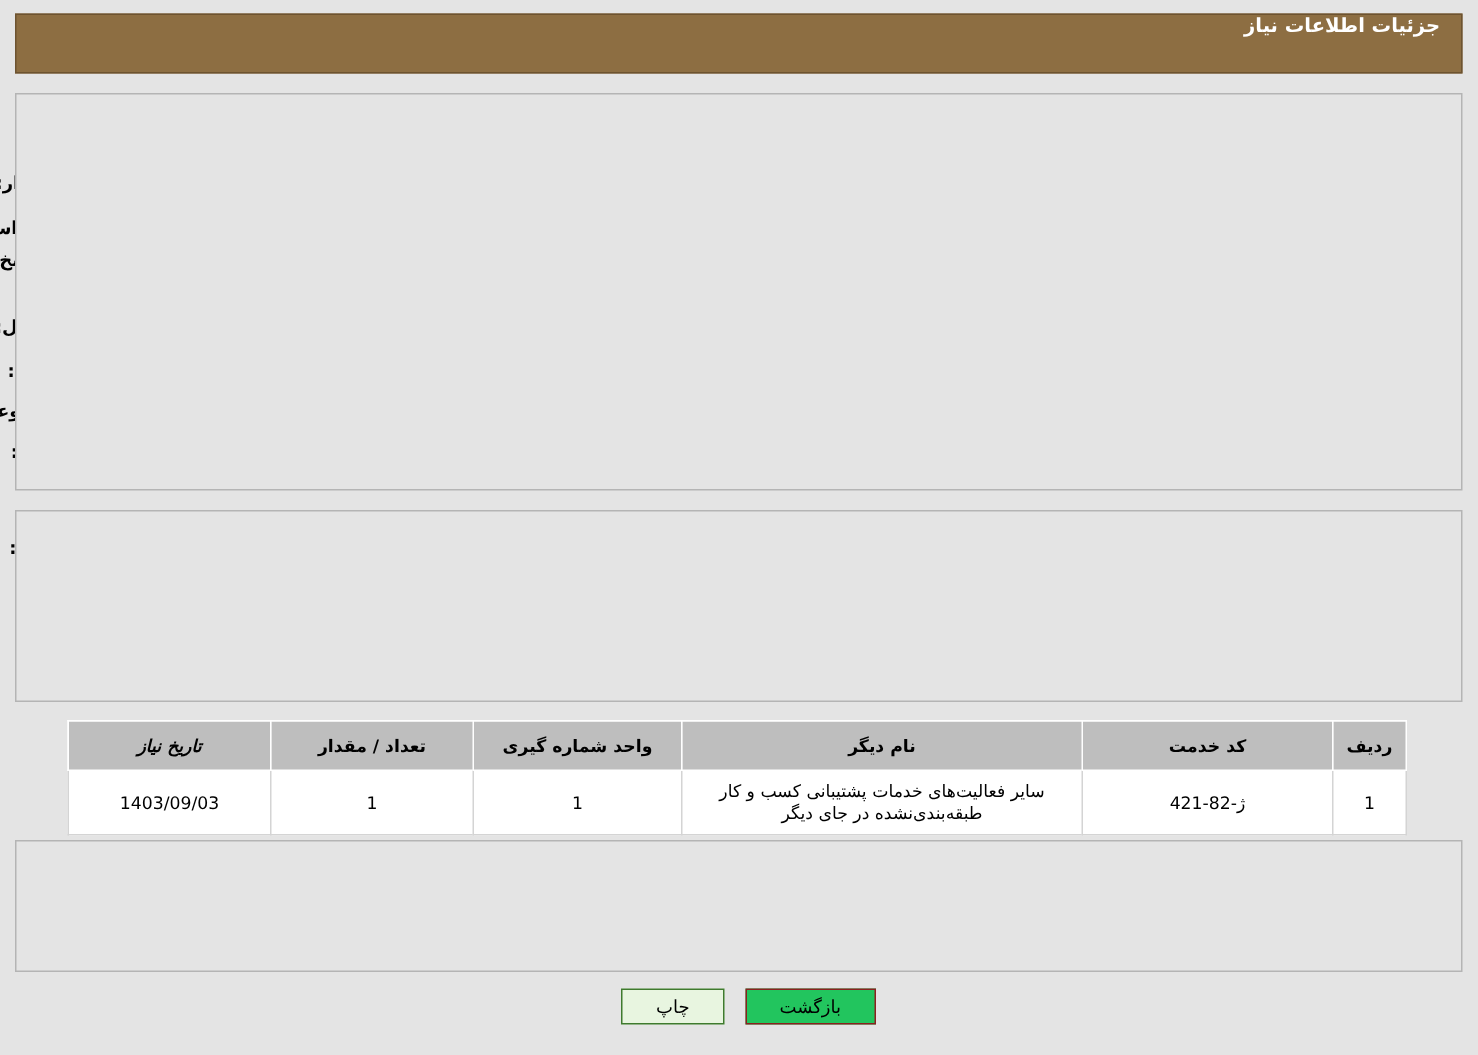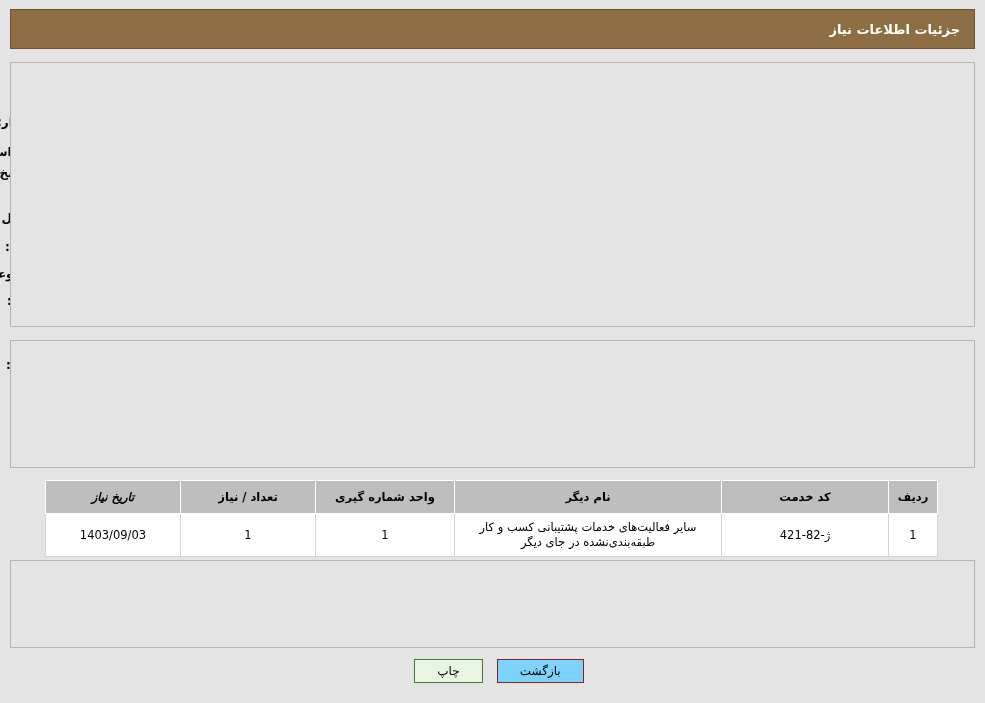--- a/index.html
+++ b/index.html
@@ -49,21 +49,20 @@
 
   
   .topbar {
     position: absolute;
     top: 9px; right: 10px; left: 10px;
     height: 40px;
     background: #8d6e42;
     border: 1px solid #6d5330;
     box-sizing: border-box;
     display: flex;
-    align-items: center;
     justify-content: flex-start;
     padding-right: 14px;
     z-index: 2;
   }
   .topbar-title {
     color: #ffffff;
     font-size: 13px;
     font-weight: bold;
   }
 
@@ -228,21 +227,21 @@
     z-index: 2;
   }
   .btn {
     font-size: 12px;
     padding: 3px 22px;
     cursor: pointer;
     box-sizing: border-box;
     line-height: 16px;
   }
   .btn-print  { background: #e8f5e0; border: 1px solid #3f7a2e; color: #000; margin-left: 13px; }
-  .btn-return { background: #7dd3fc; border: 1px solid #8b2020; color: #000; }
+  .btn-return { background: #22c55e; border: 1px solid #8b2020; color: #000; }
 </style>
 </head>
 <body>
 
 <div class="page">
 
   <div class="watermark">
     <svg class="wm-shield" viewBox="0 0 96 112">
       <path d="M48 2 L92 18 V58 C92 86 70 104 48 110 C26 104 4 86 4 58 V18 Z" fill="none" stroke="#cfcfcf" stroke-width="7"></path>
       <path d="M48 18 L48 92" stroke="#e8b4b8" stroke-width="10" opacity=".7"></path>
@@ -343,21 +342,21 @@
   <span class="lbl" style="position:absolute; top:440px; right:893px;">گروه خدمت:</span>
   <div class="fld fld-r" style="position:absolute; top:437px; right:175px; width:710px;">فعالیت‌های اداری و خدمات پشتیبانی</div>
 
   <table class="grid">
     <thead>
       <tr>
         <th style="width:42px;">ردیف</th>
         <th style="width:160px;">کد خدمت</th>
         <th>نام دیگر</th>
         <th style="width:132px;">واحد شماره گیری</th>
-        <th style="width:128px;">تعداد / نیاز</th>
+        <th style="width:128px;">تعداد / مقدار</th>
         <th style="width:128px;font-style:italic;">تاریخ نیاز</th>
       </tr>
     </thead>
     <tbody>
       <tr>
         <td>1</td>
         <td>ژ-82-421</td>
         <td style="text-align:center; line-height:15px;">سایر فعالیت‌های خدمات پشتیبانی کسب و کار طبقه‌بندی‌نشده در جای دیگر</td>
         <td>1</td>
         <td>1</td>

